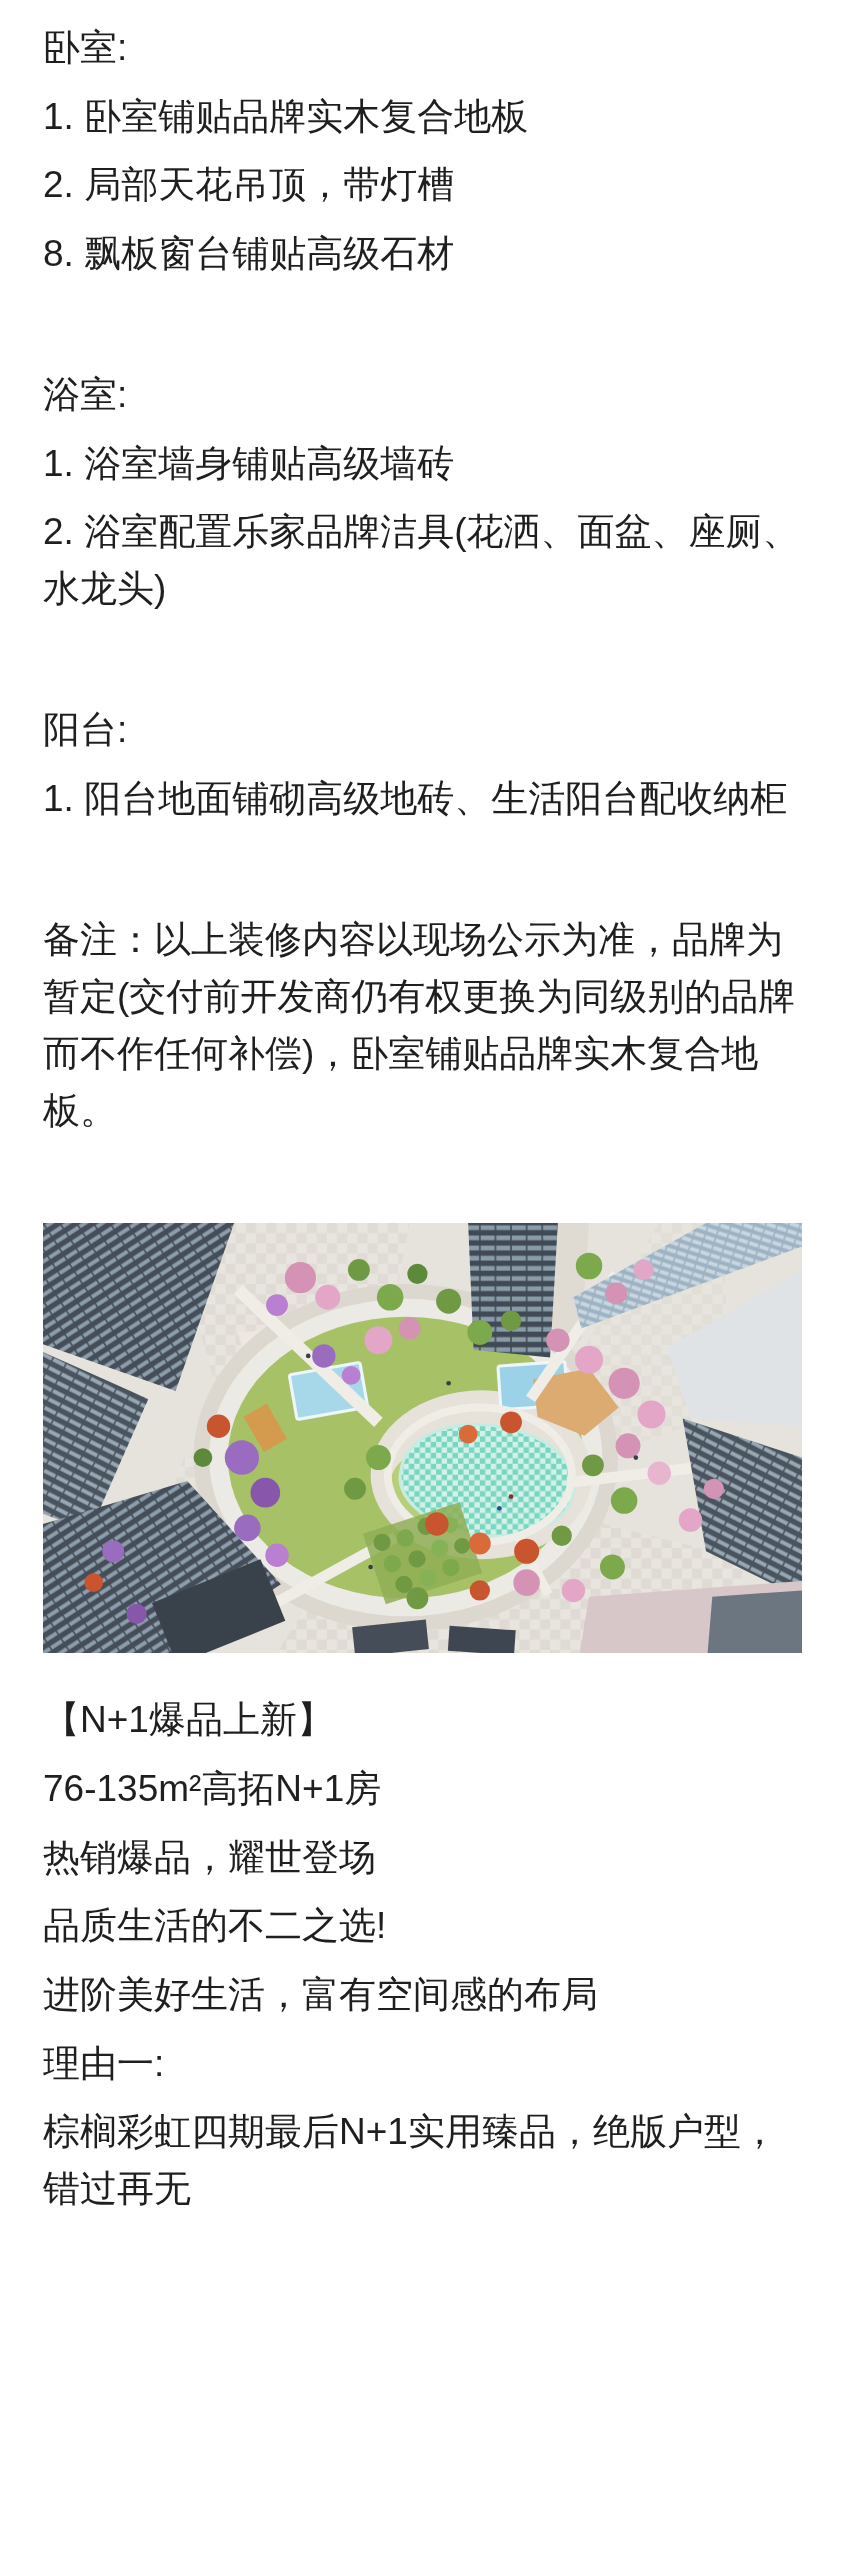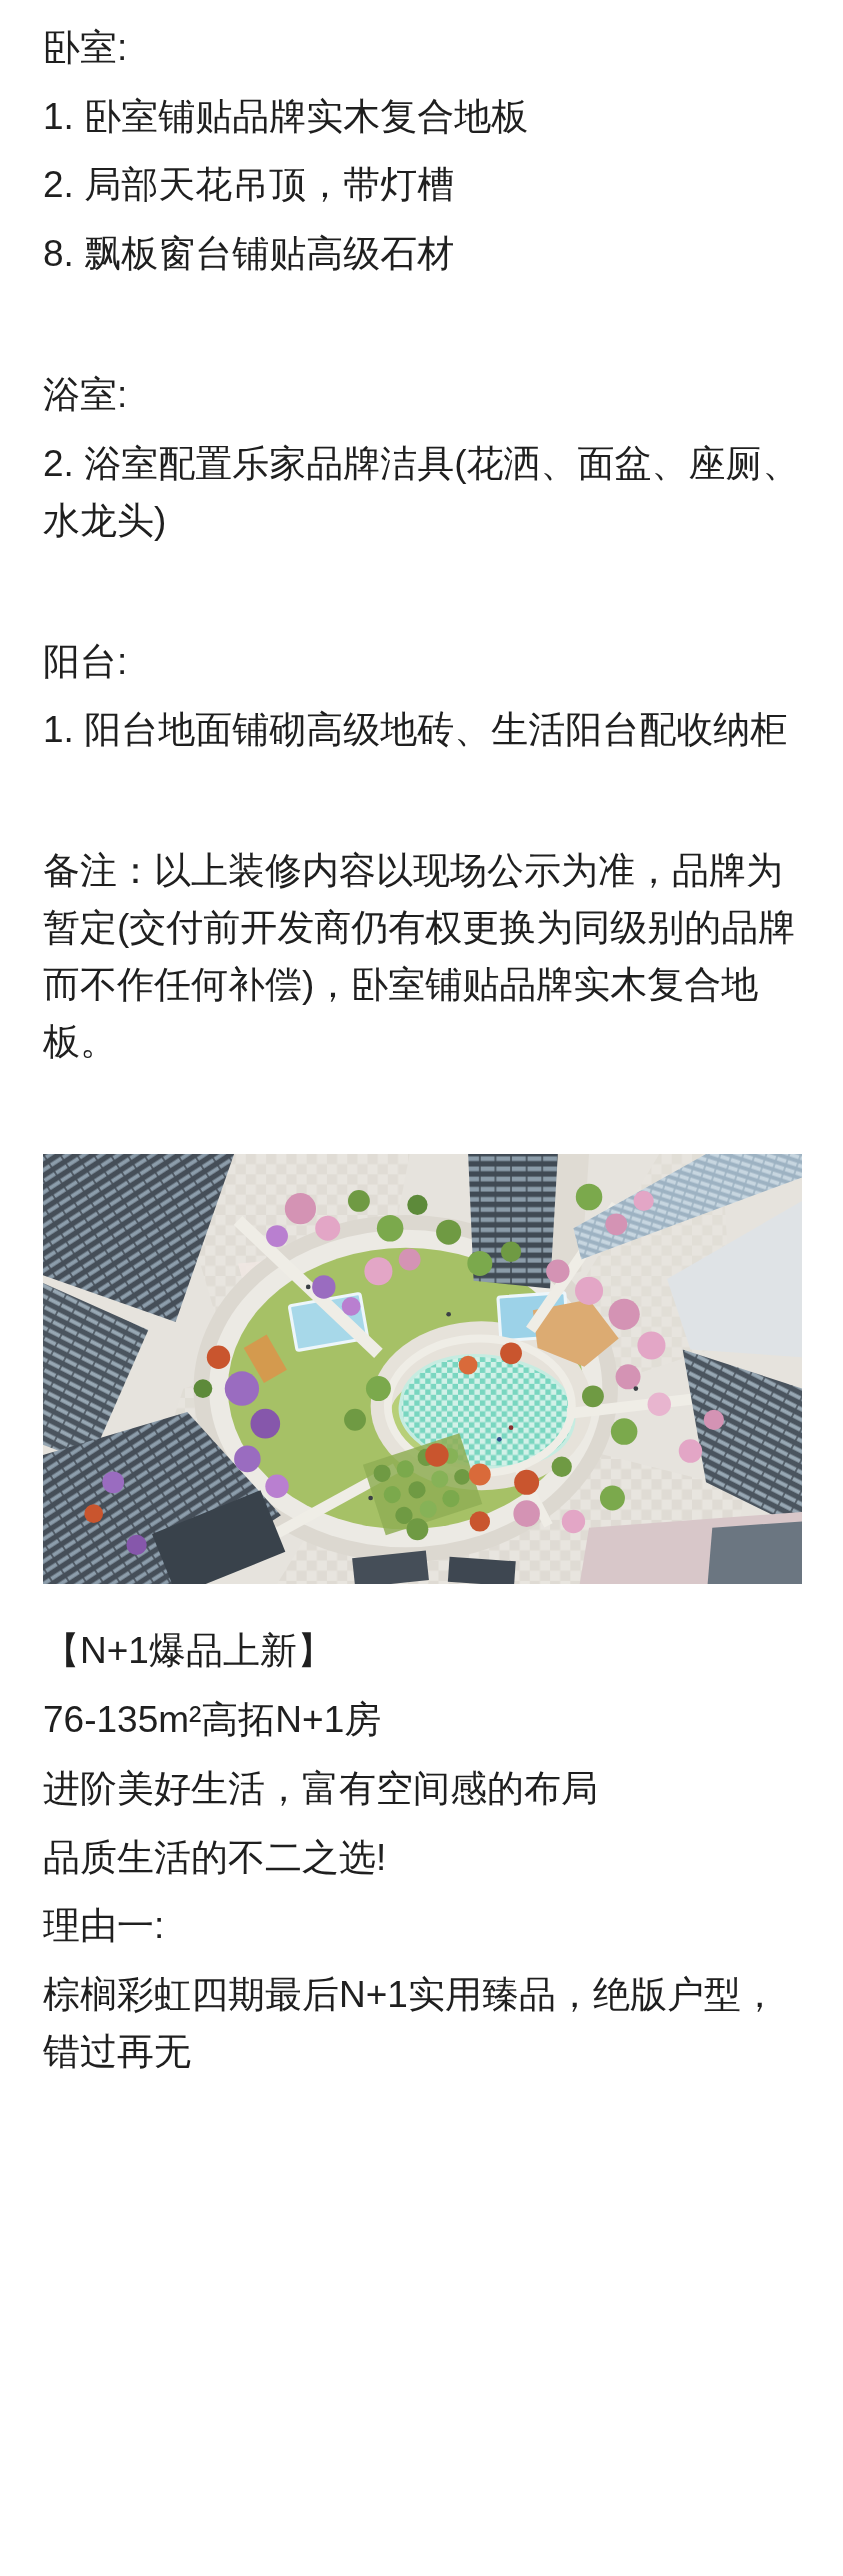--- a/index.html
+++ b/index.html
@@ -31,20 +31,21 @@
 <body>
 
 <div class="page">
 
   <p>卧室:</p>
   <p>1. 卧室铺贴品牌实木复合地板</p>
   <p>2. 局部天花吊顶，带灯槽</p>
   <p>8. 飘板窗台铺贴高级石材</p>
 
   <p class="gap">浴室:</p>
+  <p>1. 浴室墙身铺贴高级墙砖</p>
   <p>2. 浴室配置乐家品牌洁具(花洒、面盆、座厕、水龙头)</p>
 
   <p class="gap">阳台:</p>
   <p>1. 阳台地面铺砌高级地砖、生活阳台配收纳柜</p>
 
   <p class="gap">备注：以上装修内容以现场公示为准，品牌为暂定(交付前开发商仍有权更换为同级别的品牌而不作任何补偿)，卧室铺贴品牌实木复合地板。</p>
 
   <figure class="render">
     <svg viewBox="0 0 973 550" preserveAspectRatio="none" aria-hidden="true">
       <defs>
@@ -198,20 +199,21 @@
         <circle cx="520" cy="205" r="3" fill="#3a3f45"></circle>
       <circle cx="760" cy="300" r="3" fill="#3a3f45"></circle>
         <circle cx="420" cy="440" r="3" fill="#3a3f45"></circle>
       <circle cx="600" cy="350" r="3" fill="#8a2f2f"></circle>
         <circle cx="585" cy="365" r="3" fill="#2f4d8a"></circle>
     </svg>
   </figure>
 
   <p>【N+1爆品上新】</p>
   <p>76-135m²高拓N+1房</p>
+  <p>热销爆品，耀世登场</p>
+  <p>品质生活的不二之选!</p>
   <p>进阶美好生活，富有空间感的布局</p>
-  <p>品质生活的不二之选!</p>
 
   <p>理由一:</p>
   <p>棕榈彩虹四期最后N+1实用臻品，绝版户型，错过再无</p>
 
 </div>
 
 
 </body></html>

